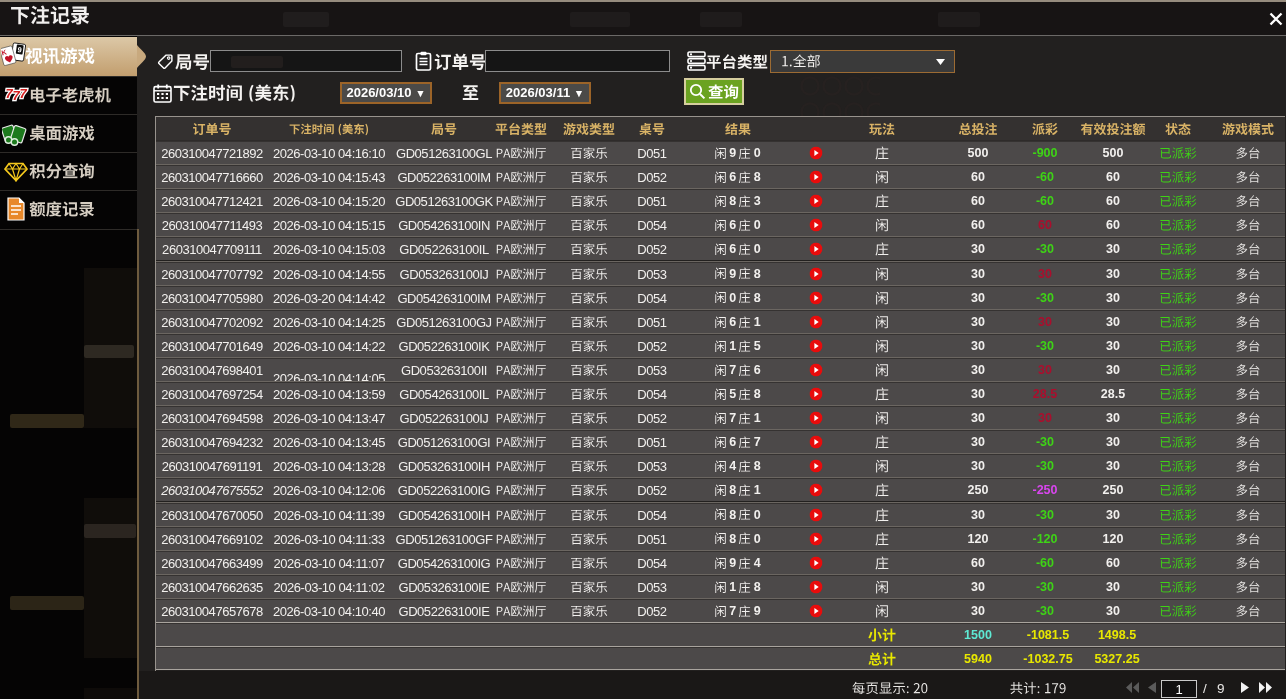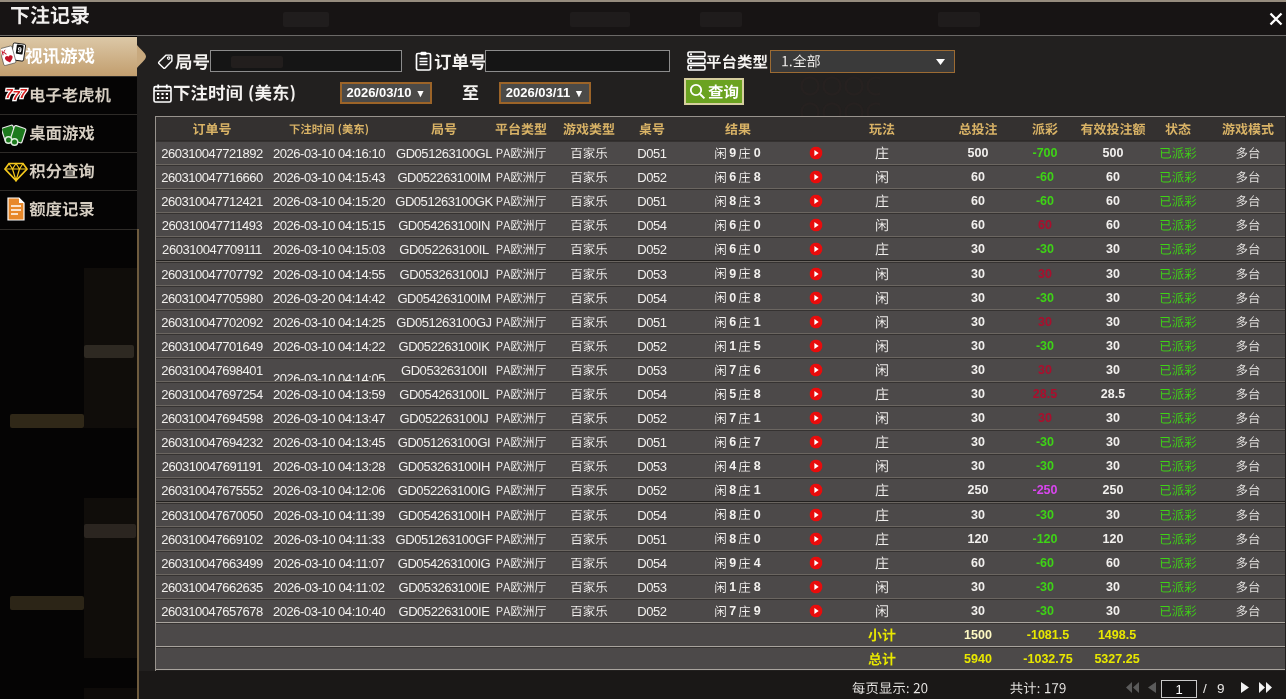--- a/index.html
+++ b/index.html
@@ -519,21 +519,21 @@
   </div>
 <div class="ct" style="left:882px;top:153.05px;">
     <svg class="z" style="width:14.0px;height:14.0px;color:#f2f0ee;">
       <use href="#zhg"></use>
     </svg>
   </div>
 <div class="ct" style="left:978px;top:153.05px;">
     <span class="amt">500</span>
   </div>
 <div class="ct" style="left:1045px;top:153.05px;">
-    <span class="amt" style="color:#3ed316">-700</span>
+    <span class="amt" style="color:#3ed316">-900</span>
   </div>
 <div class="ct" style="left:1113px;top:153.05px;">
     <span class="amt">500</span>
   </div>
 <div class="ct" style="left:1178px;top:153.05px;">
     <svg class="z" style="width:37.5px;height:12.5px;color:#3ed316;">
       <use href="#yp"></use>
     </svg>
   </div>
 <div class="ct" style="left:1248px;top:153.05px;">
@@ -1380,21 +1380,21 @@
     <svg class="z" style="width:37.5px;height:12.5px;color:#3ed316;">
       <use href="#yp"></use>
     </svg>
   </div>
 <div class="ct" style="left:1248px;top:466.3500000000002px;">
     <svg class="z" style="width:25.0px;height:12.5px;color:#e8e6e4;">
       <use href="#dt"></use>
     </svg>
   </div>
 <div class="row" style="top:477.4px;height:24.1px;"></div>
-<div class="ct" style="left:212px;top:490.4500000000002px;">
+<div class="ct" style="left:212px;top:490.4500000000002px;font-style:italic;">
     <span class="num">260310047675552</span>
   </div>
 <div class="ct" style="left:329px;top:490.4500000000002px;">
     <span class="num">2026-03-10 04:12:06</span>
   </div>
 <div class="ct" style="left:444px;top:490.4500000000002px;">
     <span class="num">GD052263100IG</span>
   </div>
 <div class="ct" style="left:521px;top:490.4500000000002px;">
     <svg class="z" style="width:50.9px;height:12.0px;color:#f2f0ee;">
@@ -1776,21 +1776,21 @@
       <use href="#dt"></use>
     </svg>
   </div>
 <div class="srow" style="top:622.0px;height:24.1px"></div>
 <div class="ct" style="left:882px;top:635.0500000000003px;">
     <svg class="z" style="width:28.0px;height:14.0px;color:#e8e800;">
       <use href="#xj"></use>
     </svg>
   </div>
 <div class="ct" style="left:978px;top:635.0500000000003px;">
-    <span class="amt" style="color:#fef9c3">1500</span>
+    <span class="amt" style="color:#5eead4">1500</span>
   </div>
 <div class="ct" style="left:1048px;top:635.0500000000003px;">
     <span class="amt" style="color:#e8e800">-1081.5</span>
   </div>
 <div class="ct" style="left:1117px;top:635.0500000000003px;">
     <span class="amt" style="color:#e8e800">1498.5</span>
   </div>
 <div class="srow" style="top:646.1px;height:24.1px;border-bottom:1px solid #a9a49e"></div>
 <div class="ct" style="left:882px;top:659.1500000000003px;">
     <svg class="z" style="width:28.0px;height:14.0px;color:#e8e800;">

